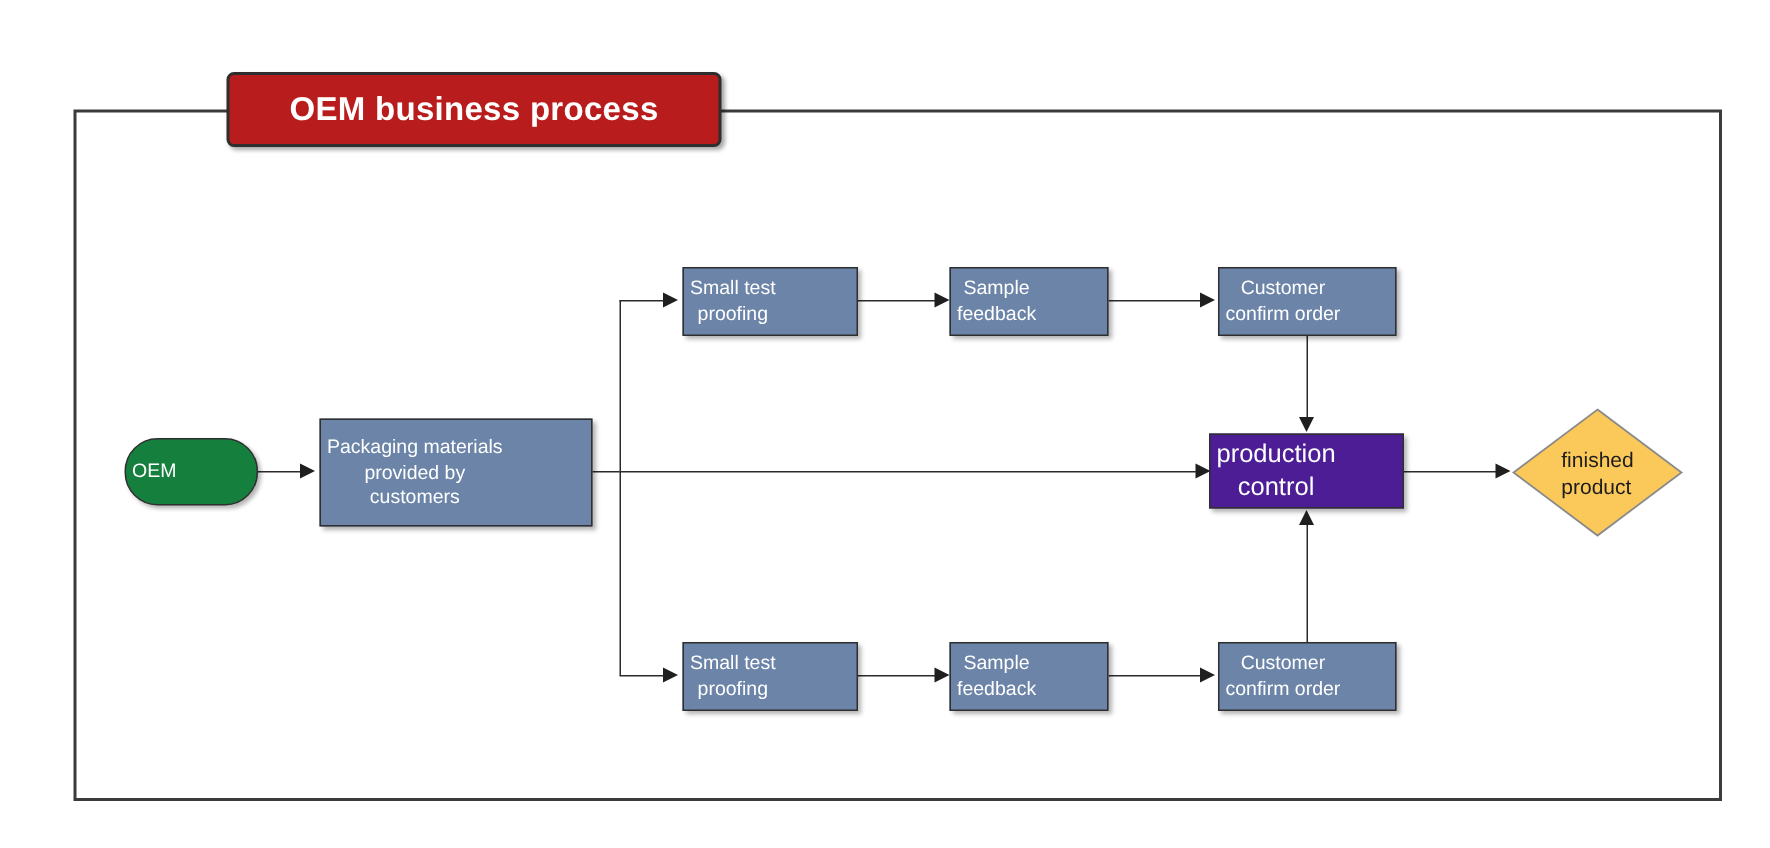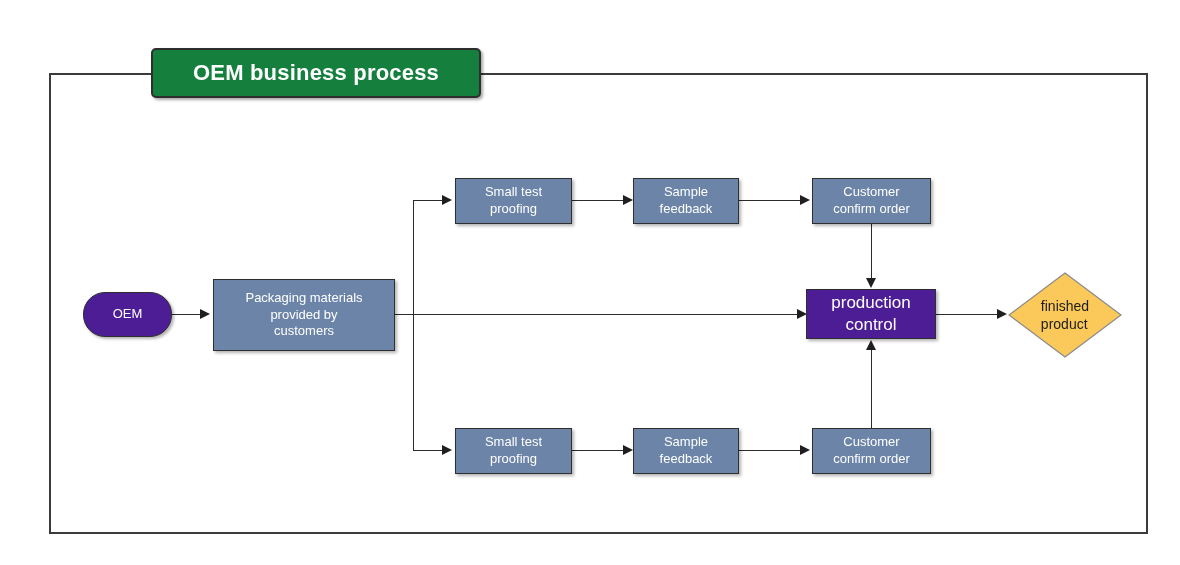--- a/index.html
+++ b/index.html
@@ -28,21 +28,21 @@
     box-sizing: border-box;
     background: transparent;
   }
   
   #title-banner {
     position: absolute;
     left: 151px;
     top: 48px;
     width: 330px;
     height: 50px;
-    background: #15803d;
+    background: #b91c1c;
     border: 2px solid #2e2e2e;
     border-radius: 5px;
     box-sizing: border-box;
     display: flex;
     align-items: center;
     justify-content: center;
     box-shadow: 2px 2px 3px rgba(0,0,0,0.35);
   }
   #title-banner .title-text {
     color: #ffffff;
@@ -50,38 +50,37 @@
     font-weight: bold;
     letter-spacing: 0.2px;
     white-space: nowrap;
   }
   
   .node {
     position: absolute;
     box-sizing: border-box;
     display: flex;
     align-items: center;
-    justify-content: center;
     text-align: center;
     border: 1px solid #2f2f2f;
     box-shadow: 2px 2px 3px rgba(0,0,0,0.30);
     line-height: 1.28;
   }
   .node .label {
     display: block;
     padding: 0 4px;
     white-space: pre-line;
   }
   .node-process {
     background: #6b84a8;
     color: #ffffff;
     font-size: 13px;
   }
   .node-terminator {
-    background: #4c1d95;
+    background: #15803d;
     color: #ffffff;
     font-size: 13px;
     border-radius: 22px;
   }
   .node-control {
     background: #4c1d95;
     color: #ffffff;
     font-size: 17px;
   }
   

